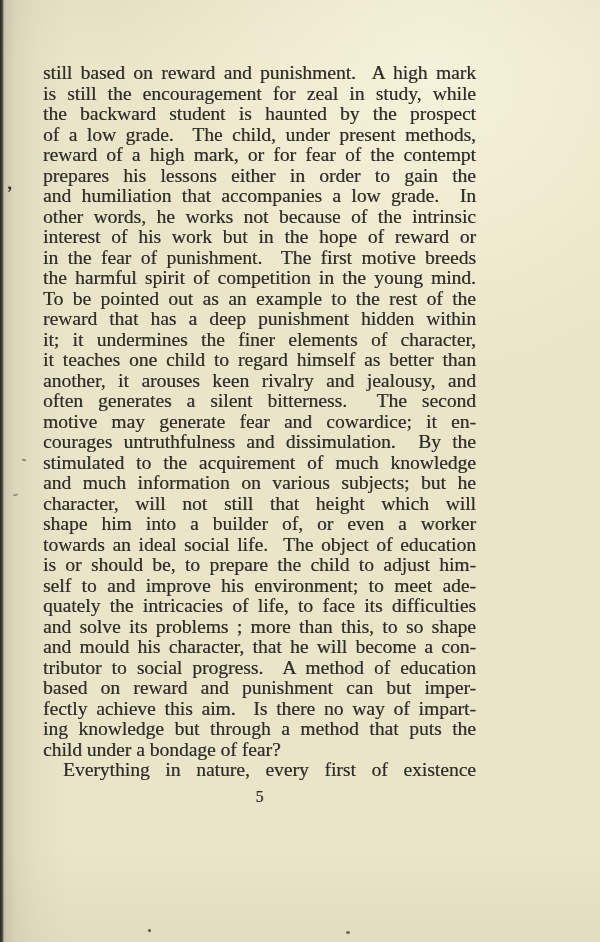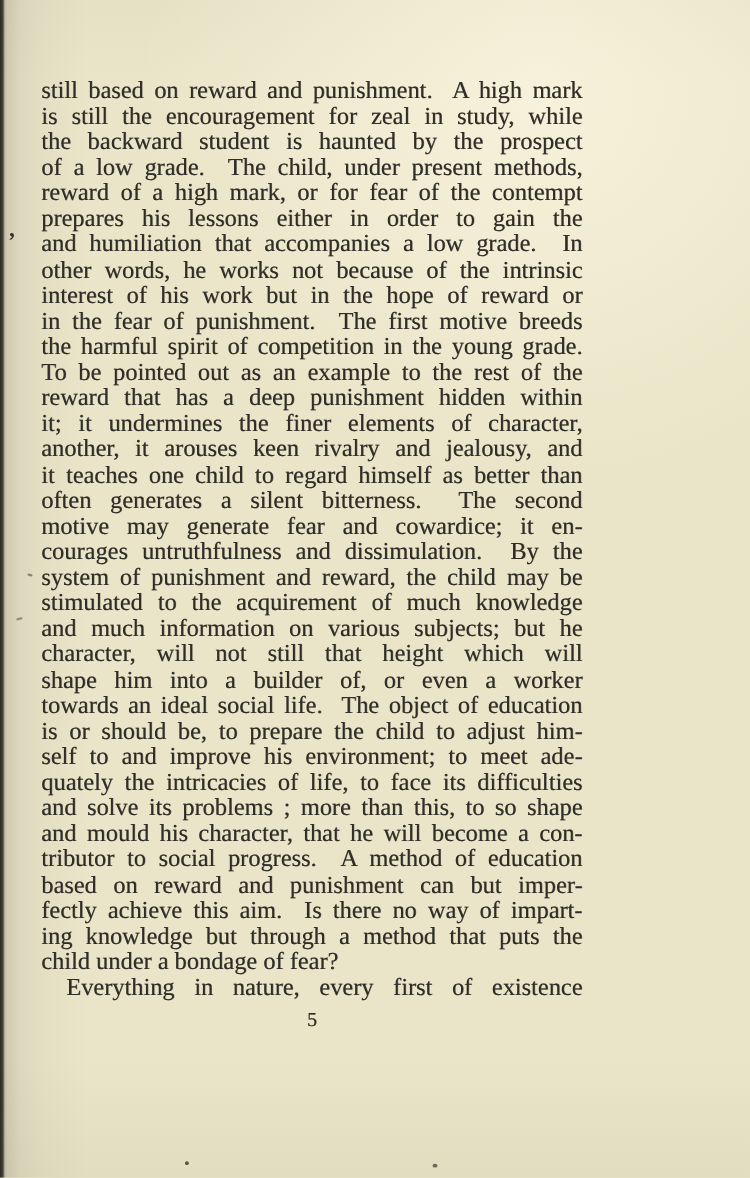--- a/index.html
+++ b/index.html
@@ -33,21 +33,21 @@
       rgba(188,182,162,0.0) 70px);
   }
   .edge-strip {
     position: absolute;
     left: 0; top: 0; bottom: 0;
     width: 4px;
     background: linear-gradient(90deg, var(--edge, #2b2820) 0%, #45423a 55%, rgba(69,66,58,0) 100%);
   }
   .textblock {
     position: absolute;
-    left: 33px;
+    left: 43px;
     top: 63px;
     width: 433px;
     font-family: "Liberation Serif", serif;
     font-size: 19.5px;
     line-height: 20.5px;
     color: var(--ink, #2f2d27);
     text-shadow: 0.4px 0 0 rgba(47,45,39,0.55);
   }
   .line {
     text-align: justify;
@@ -99,30 +99,29 @@
     <div class="line">still based on reward and punishment.&nbsp; A high mark</div>
     <div class="line">is still the encouragement for zeal in study, while</div>
     <div class="line">the backward student is haunted by the prospect</div>
     <div class="line">of a low grade.&nbsp; The child, under present methods,</div>
     <div class="line">reward of a high mark, or for fear of the contempt</div>
     <div class="line">prepares his lessons either in order to gain the</div>
     <div class="line">and humiliation that accompanies a low grade.&nbsp; In</div>
     <div class="line">other words, he works not because of the intrinsic</div>
     <div class="line">interest of his work but in the hope of reward or</div>
     <div class="line">in the fear of punishment.&nbsp; The first motive breeds</div>
-    <div class="line">the harmful spirit of competition in the young grade.</div>
+    <div class="line">the harmful spirit of competition in the young mind.</div>
     <div class="line">To be pointed out as an example to the rest of the</div>
     <div class="line">reward that has a deep punishment hidden within</div>
     <div class="line">it; it undermines the finer elements of character,</div>
+    <div class="line">it teaches one child to regard himself as better than</div>
     <div class="line">another, it arouses keen rivalry and jealousy, and</div>
-    <div class="line">it teaches one child to regard himself as better than</div>
     <div class="line">often generates a silent bitterness.&nbsp; The second</div>
     <div class="line">motive may generate fear and cowardice; it en-</div>
     <div class="line">courages untruthfulness and dissimulation.&nbsp; By the</div>
-    <div class="line">system of punishment and reward, the child may be</div>
     <div class="line">stimulated to the acquirement of much knowledge</div>
     <div class="line">and much information on various subjects; but he</div>
     <div class="line">character, will not still that height which will</div>
     <div class="line">shape him into a builder of, or even a worker</div>
     <div class="line">towards an ideal social life.&nbsp; The object of education</div>
     <div class="line">is or should be, to prepare the child to adjust him-</div>
     <div class="line">self to and improve his environment; to meet ade-</div>
     <div class="line">quately the intricacies of life, to face its difficulties</div>
     <div class="line">and solve its problems ; more than this, to so shape</div>
     <div class="line">and mould his character, that he will become a con-</div>

